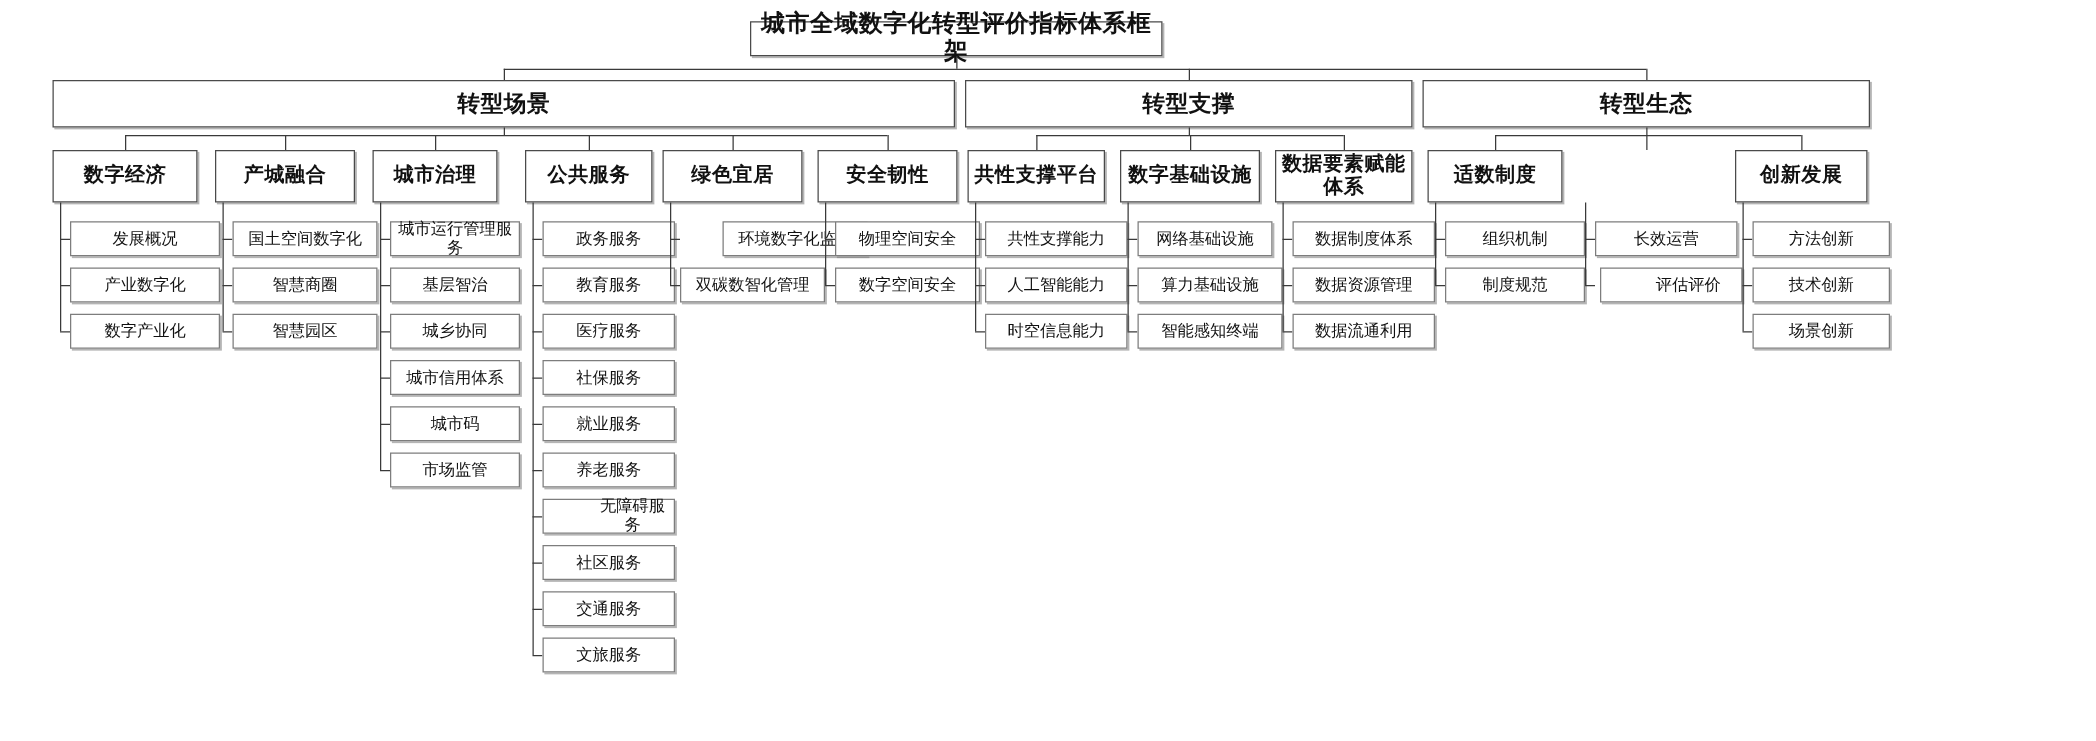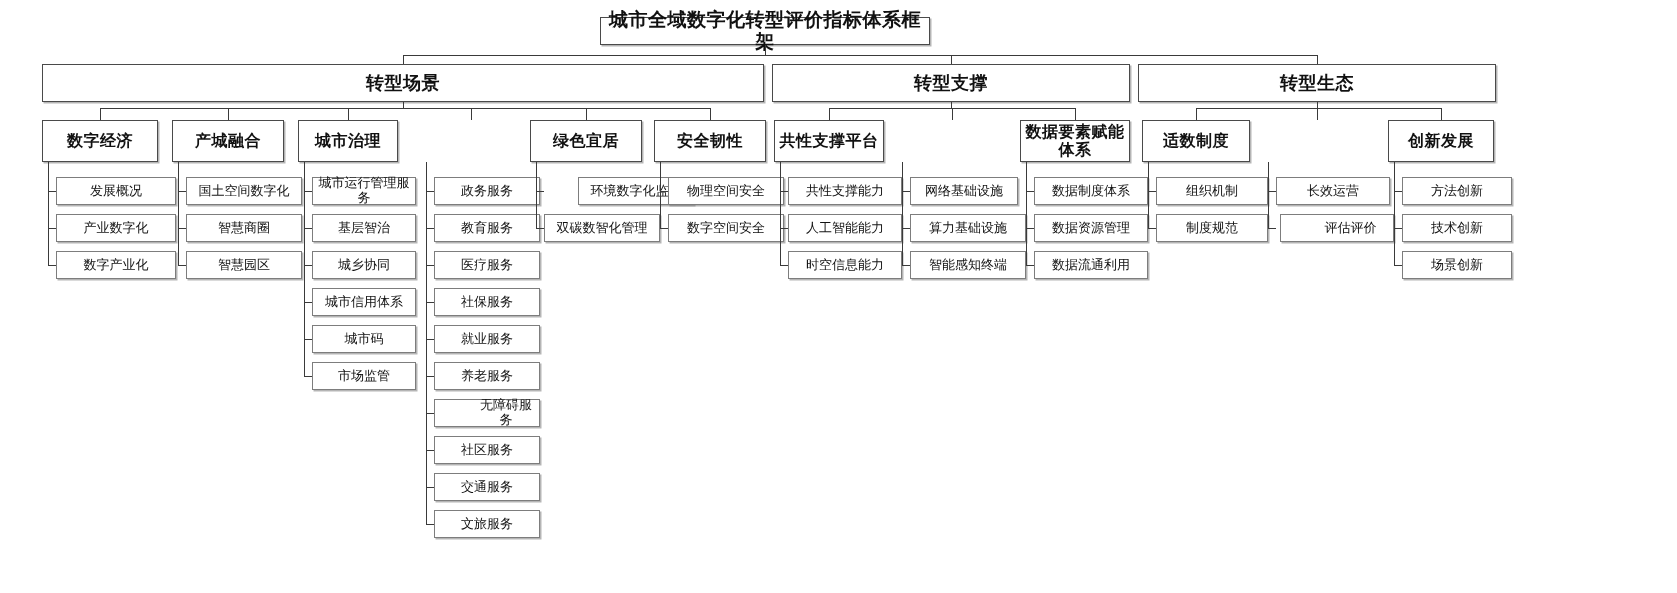--- a/index.html
+++ b/index.html
@@ -116,20 +116,21 @@
     <div class="line h" style="left: 304px; top: 228px; width: 8px;"></div>
     <div class="box leaf-box" style="left: 312px; top: 214px; width: 104px; height: 28px;">基层智治</div>
     <div class="line h" style="left: 304px; top: 265px; width: 8px;"></div>
     <div class="box leaf-box" style="left: 312px; top: 251px; width: 104px; height: 28px;">城乡协同</div>
     <div class="line h" style="left: 304px; top: 302px; width: 8px;"></div>
     <div class="box leaf-box" style="left: 312px; top: 288px; width: 104px; height: 28px;">城市信用体系</div>
     <div class="line h" style="left: 304px; top: 339px; width: 8px;"></div>
     <div class="box leaf-box" style="left: 312px; top: 325px; width: 104px; height: 28px;">城市码</div>
     <div class="line h" style="left: 304px; top: 376px; width: 8px;"></div>
     <div class="box leaf-box" style="left: 312px; top: 362px; width: 104px; height: 28px;">市场监管</div>
+    <div class="box l3-box" style="left: 420px; top: 120px; width: 102px; height: 42px;">公共服务</div>
     <div class="line v" style="left: 426px; top: 162px; height: 362px;"></div>
     <div class="line h" style="left: 426px; top: 191px; width: 8px;"></div>
     <div class="box leaf-box" style="left: 434px; top: 177px; width: 106px; height: 28px;">政务服务</div>
     <div class="line h" style="left: 426px; top: 228px; width: 8px;"></div>
     <div class="box leaf-box" style="left: 434px; top: 214px; width: 106px; height: 28px;">教育服务</div>
     <div class="line h" style="left: 426px; top: 265px; width: 8px;"></div>
     <div class="box leaf-box" style="left: 434px; top: 251px; width: 106px; height: 28px;">医疗服务</div>
     <div class="line h" style="left: 426px; top: 302px; width: 8px;"></div>
     <div class="box leaf-box" style="left: 434px; top: 288px; width: 106px; height: 28px;">社保服务</div>
     <div class="line h" style="left: 426px; top: 339px; width: 8px;"></div>
@@ -157,20 +158,21 @@
     <div class="line h" style="left: 660px; top: 228px; width: 8px;"></div>
     <div class="box leaf-box" style="left: 668px; top: 214px; width: 116px; height: 28px;">数字空间安全</div>
     <div class="box l3-box" style="left: 774px; top: 120px; width: 110px; height: 42px;">共性支撑平台</div>
     <div class="line v" style="left: 780px; top: 162px; height: 103px;"></div>
     <div class="line h" style="left: 780px; top: 191px; width: 8px;"></div>
     <div class="box leaf-box" style="left: 788px; top: 177px; width: 114px; height: 28px;">共性支撑能力</div>
     <div class="line h" style="left: 780px; top: 228px; width: 8px;"></div>
     <div class="box leaf-box" style="left: 788px; top: 214px; width: 114px; height: 28px;">人工智能能力</div>
     <div class="line h" style="left: 780px; top: 265px; width: 8px;"></div>
     <div class="box leaf-box" style="left: 788px; top: 251px; width: 114px; height: 28px;">时空信息能力</div>
+    <div class="box l3-box" style="left: 896px; top: 120px; width: 112px; height: 42px;">数字基础设施</div>
     <div class="line v" style="left: 902px; top: 162px; height: 103px;"></div>
     <div class="line h" style="left: 902px; top: 191px; width: 8px;"></div>
     <div class="box leaf-box" style="left: 910px; top: 177px; width: 108px; height: 28px;">网络基础设施</div>
     <div class="line h" style="left: 902px; top: 228px; width: 8px;"></div>
     <div class="box leaf-box" style="left: 910px; top: 214px; width: 116px; height: 28px;">算力基础设施</div>
     <div class="line h" style="left: 902px; top: 265px; width: 8px;"></div>
     <div class="box leaf-box" style="left: 910px; top: 251px; width: 116px; height: 28px;">智能感知终端</div>
     <div class="box l3-box" style="left: 1020px; top: 120px; width: 110px; height: 42px;">数据要素赋能体系</div>
     <div class="line v" style="left: 1026px; top: 162px; height: 103px;"></div>
     <div class="line h" style="left: 1026px; top: 191px; width: 8px;"></div>

